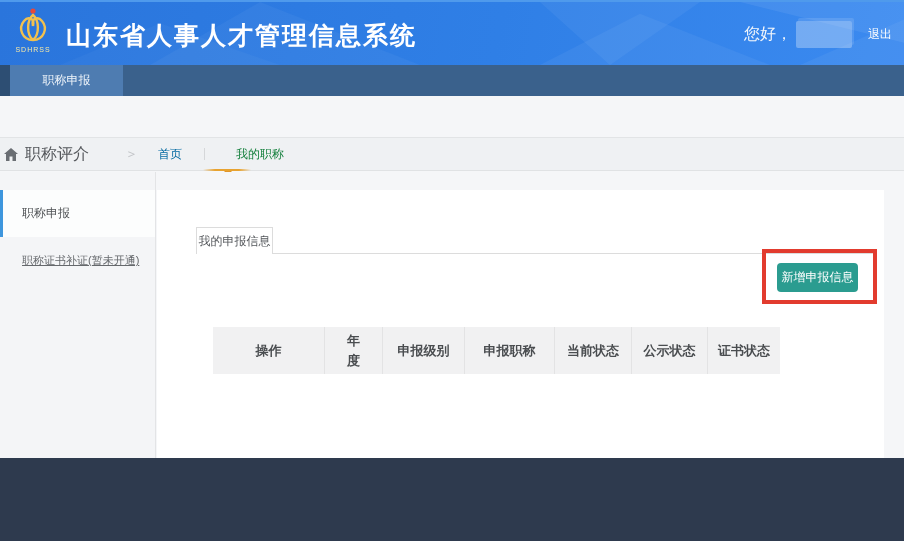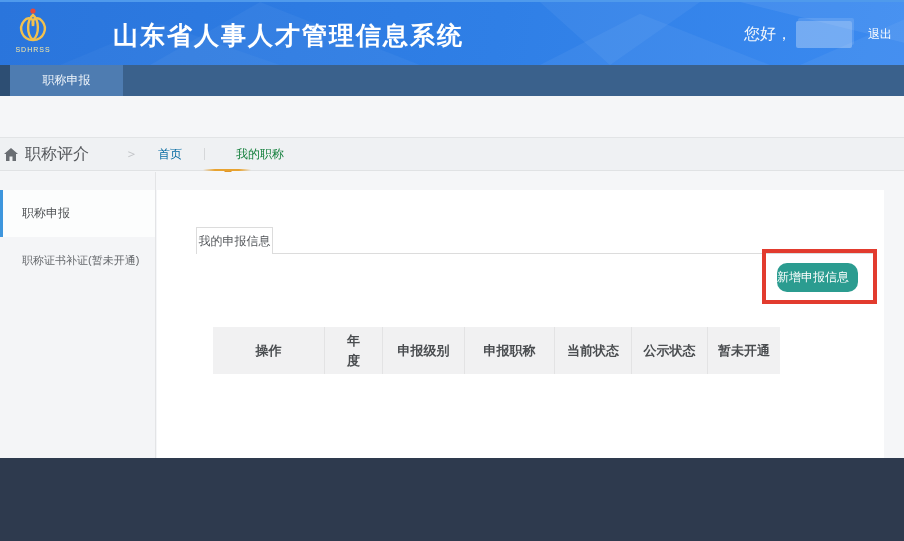--- a/index.html
+++ b/index.html
@@ -8,21 +8,21 @@
   .page { position:relative; width:904px; height:541px; background:#f5f6f8; overflow:hidden; margin:0 auto; }
 
   
   .header { position:absolute; left:0; top:0; width:904px; height:65px;
             background:linear-gradient(100deg,#2a75dc 0%,#2f7fe6 55%,#3b8af0 100%);
             border-top:2px solid #4f9aec; }
   .hdr-poly { position:absolute; left:0; top:0; width:100%; height:100%; }
   .logo-wrap { position:absolute; left:8px; top:5px; width:50px; text-align:center; }
   .logo-caption { font-size:7px; color:#f7e9a6; letter-spacing:1px; margin-top:-3px; }
   .app-title { position:absolute; left:66px; top:17px; font-size:25px; font-weight:bold;
-               color:#ffffff; letter-spacing:2px; white-space:nowrap;margin-left:47px; }
+               color:#ffffff; letter-spacing:2px; white-space:nowrap; }
   .user-area { position:absolute; right:12px; top:0; height:65px; display:flex; align-items:center; }
   .greeting { color:#f2f6fb; font-size:16px; }
   .redacted { width:56px; height:27px; margin-left:4px; border-radius:2px;
               background:rgba(255,255,255,0.30); box-shadow:2px -3px 0 rgba(255,255,255,0.12); }
   .logout { color:#ffffff; font-size:12px; margin-left:16px; cursor:pointer; }
 
   
   .navbar { position:absolute; left:0; top:65px; width:904px; height:31px; background:#3a618c; }
   .nav-edge { position:absolute; left:0; top:0; width:10px; height:31px; background:#2d4e73; }
   .nav-tab-active { position:absolute; left:10px; top:0; width:113px; height:31px;
@@ -45,32 +45,32 @@
                  border-top:4px solid #e0952a; }
 
   
   .content { position:absolute; left:0; top:172px; width:904px; height:286px; background:#f5f6f8; }
   .sidebar { position:absolute; left:0; top:0; width:156px; height:100%;
              background:#f4f5f7; border-right:1px solid #e3e4e6; }
   .side-item { position:relative; width:100%; height:47px; line-height:47px;
                padding-left:22px; font-size:12px; color:#5c5f63; cursor:pointer; white-space:nowrap; }
   .side-item.active { margin-top:18px; background:#fcfdfd; border-left:3px solid #3e96dd;
                       padding-left:19px; color:#4f5255; }
-  .side-item.disabled { font-size:11px; color:#65686c; }
+  .side-item.disabled { font-size:11px; color:#65686c;text-decoration:underline; }
 
   .panel { position:absolute; left:157px; top:18px; width:727px; height:280px; background:#ffffff; }
   .tab { position:absolute; left:39px; top:37px; width:77px; height:27px; background:#ffffff;
          border:1px solid #dcdcdc; border-bottom:none; z-index:2; font-size:12px; color:#55585c;
          text-align:center; line-height:26px; cursor:pointer; }
   .tab-line { position:absolute; left:39px; top:63px; width:681px; border-top:1px solid #dcdcdc; }
   .notice { position:absolute; left:56px; top:80px; font-size:13px; color:#f4402e; white-space:nowrap; }
   .annotation-box { position:absolute; left:605px; top:59px; width:115px; height:55px;
                     border:4px solid #e23b2e; z-index:3; }
   .add-btn { position:absolute; left:620px; top:73px; width:81px; height:29px; background:#2b9c90;
-             color:#ffffff; font-size:12px; line-height:29px; border-radius:10px;
+             color:#ffffff; font-size:12px; text-align:center; line-height:29px; border-radius:4px;
              z-index:4; cursor:pointer; white-space:nowrap; }
 
   .table-head { position:absolute; left:56px; top:137px; width:567px; height:47px; display:flex;border-radius:10px; }
   .th { background:#f1f1f2; border-right:1px solid #e3e3e4; color:#4a4d50; font-size:13px;
         font-weight:bold; display:flex; align-items:center; justify-content:center; text-align:center; }
   .th:last-child { border-right:none; }
   .th-0 { width:112px; } .th-1 { width:58px; } .th-2 { width:82px; } .th-3 { width:90px; }
   .th-4 { width:77px; } .th-5 { width:76px; } .th-6 { width:72px; }
   .th-1 span { display:inline-block; width:1.2em; word-break:break-all; line-height:1.5; }
 
@@ -142,20 +142,20 @@
 
       <div class="table-head">
         <div class="th th-0">操作</div>
         <div class="th th-1">
             <span>年度</span>
           </div>
         <div class="th th-2">申报级别</div>
         <div class="th th-3">申报职称</div>
         <div class="th th-4">当前状态</div>
         <div class="th th-5">公示状态</div>
-        <div class="th th-6">暂未开通</div>
+        <div class="th th-6">证书状态</div>
       </div>
     </div>
   </div>
 
   <div class="footer"></div>
 
 </div>
 
 </body></html>

